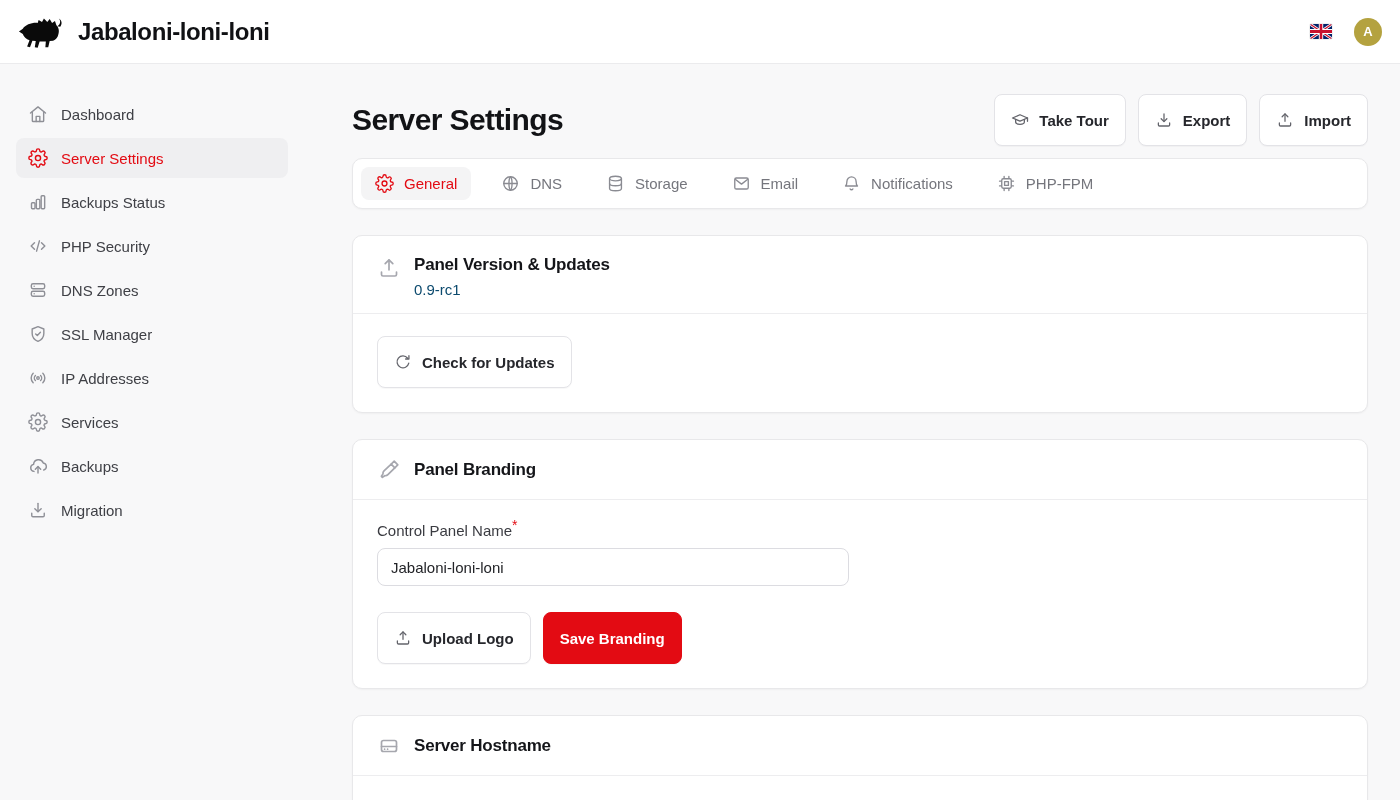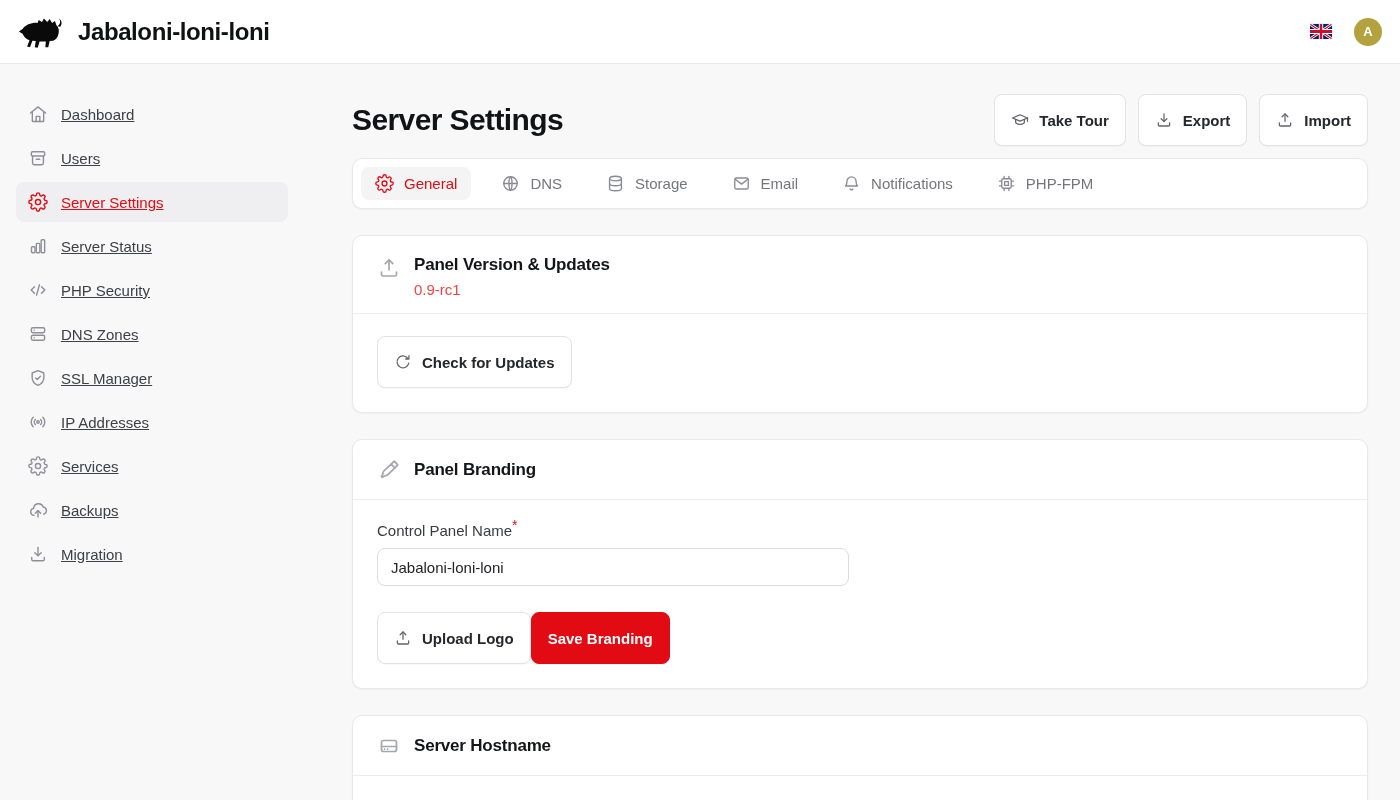--- a/index.html
+++ b/index.html
@@ -34,21 +34,21 @@
   .shell { display: flex; height: 736px; }
 
   
   .sidebar { width: 304px; flex: none; padding: 30px 16px 0; }
   .side-item {
     display: flex; align-items: center; gap: 13px;
     height: 40px; padding: 0 12px; margin-bottom: 4px;
     border-radius: 8px; cursor: pointer;
   }
   .side-item .icon { width: 20px; height: 20px; color: #8f9097; }
-  .side-item .lbl { font-size: 15px; font-weight: 500; color: #3f4046; text-decoration: underline; }
+  .side-item .lbl { font-size: 15px; font-weight: 500; color: #3f4046; }
   .side-item.active { background: #efeff1; }
   .side-item.active .icon, .side-item.active .lbl { color: var(--accent); }
 
   
   .main { flex: 1; padding: 30px 32px 0 48px; min-width: 0; }
   .page-head { display: flex; align-items: center; justify-content: space-between; }
   h1 { font-size: 30px; font-weight: 700; letter-spacing: -0.6px; color: #121316; }
   .actions { display: flex; gap: 12px; }
 
   .btn {
@@ -78,33 +78,33 @@
   
   .card {
     margin-top: 26px; background: #fff;
     border: 1px solid #e8e8ea; border-radius: 10px;
     box-shadow: 0 1px 2px rgba(16,16,20,.04);
   }
   .card-head { display: flex; gap: 13px; padding: 19px 24px 15px; align-items: flex-start; }
   .card-head.center { align-items: center; padding: 17px 24px; }
   .head-icon { width: 24px; height: 24px; color: #a6a7ae; margin-top: 1px; }
   .card-title { font-size: 17px; font-weight: 700; color: #141519; letter-spacing: -0.2px; }
-  .card-sub { font-size: 15px; color: #ef4444; margin-top: 6px; }
+  .card-sub { font-size: 15px; color: #0c4a6e; margin-top: 6px; }
   .divider { border-top: 1px solid #ededef; }
   .card-body { padding: 22px 24px 24px; }
 
   .field-label { font-size: 15px; font-weight: 500; color: #3a3b41; }
   .req { color: var(--accent); font-size: 14px; vertical-align: super; line-height: 0; }
   .text-input {
     margin-top: 8px; display: block; width: 472px; height: 38px;
     border: 1px solid #dcdce1; border-radius: 8px; background: #fff;
     padding: 0 13px; font-family: inherit; font-size: 15px; color: #232428;
   }
   .helper { margin-top: 10px; font-size: 15px; color: #75767d; }
-  .btn-row { margin-top: 26px; display: flex; }
+  .btn-row { margin-top: 26px; display: flex; gap: 12px; }
 </style>
 </head>
 <body>
 
 <header>
   <div class="h-left">
     <span class="icon logo">
       <svg viewBox="0 0 100 80" fill="currentColor" stroke="none">
         <path d="M10 33 L2 39 L10 44 C12 50 17 55 24 57 L19 70 L25 72 L30 58 L37 59 L35 72 L41 73 L45 60 L58 60 L57 72 L63 72 L66 59 L73 58 C79 56 83 51 84 45 C86 40 86 32 80 26 L77 17 L71 21 L66 13 L61 19 L54 12 L50 19 L43 15 L41 21 C28 20 16 25 10 33 Z"></path>
         <path d="M82 28 C88 25 90 17 85 12 C91 15 93 23 88 29 Z"></path>
@@ -131,48 +131,38 @@
       <div class="side-item">
         <span class="icon">
           <svg viewBox="0 0 24 24" fill="none" stroke="currentColor" stroke-width="1.7" stroke-linecap="round" stroke-linejoin="round">
             <path d="M3 10.8 12 3.5l9 7.3"></path>
             <path d="M5.2 9.3V20a1 1 0 0 0 1 1h11.6a1 1 0 0 0 1-1V9.3"></path>
             <path d="M9.8 21v-6.2h4.4V21"></path>
           </svg>
         </span>
         <span class="lbl">Dashboard</span>
       </div>
-      <div class="side-item">
-        <span class="icon">
-          <svg viewBox="0 0 24 24" fill="none" stroke="currentColor" stroke-width="1.7" stroke-linecap="round" stroke-linejoin="round">
-            <rect x="4" y="4.5" width="16" height="5" rx="1.5"></rect>
-            <path d="M5.5 9.5V18a2 2 0 0 0 2 2h9a2 2 0 0 0 2-2V9.5"></path>
-            <path d="M10 13.5h4"></path>
-          </svg>
-        </span>
-        <span class="lbl">Users</span>
-      </div>
       <div class="side-item active">
         <span class="icon">
           <svg viewBox="0 0 24 24" fill="none" stroke="currentColor" stroke-width="1.7" stroke-linecap="round" stroke-linejoin="round">
             <circle cx="12" cy="12" r="3.1"></circle>
             <path d="M19.4 15a1.7 1.7 0 0 0 .34 1.87l.06.06a2 2 0 1 1-2.83 2.83l-.06-.06a1.7 1.7 0 0 0-1.87-.34 1.7 1.7 0 0 0-1 1.56V21a2 2 0 1 1-4 0v-.09a1.7 1.7 0 0 0-1.11-1.56 1.7 1.7 0 0 0-1.87.34l-.06.06a2 2 0 1 1-2.83-2.83l.06-.06a1.7 1.7 0 0 0 .34-1.87 1.7 1.7 0 0 0-1.56-1H3a2 2 0 1 1 0-4h.09a1.7 1.7 0 0 0 1.56-1.11 1.7 1.7 0 0 0-.34-1.87l-.06-.06a2 2 0 1 1 2.83-2.83l.06.06a1.7 1.7 0 0 0 1.87.34h.09a1.7 1.7 0 0 0 1-1.56V3a2 2 0 1 1 4 0v.09a1.7 1.7 0 0 0 1 1.56 1.7 1.7 0 0 0 1.87-.34l.06-.06a2 2 0 1 1 2.83 2.83l-.06.06a1.7 1.7 0 0 0-.34 1.87v.09a1.7 1.7 0 0 0 1.56 1H21a2 2 0 1 1 0 4h-.09a1.7 1.7 0 0 0-1.56 1z"></path>
           </svg>
         </span>
         <span class="lbl">Server Settings</span>
       </div>
       <div class="side-item">
         <span class="icon">
           <svg viewBox="0 0 24 24" fill="none" stroke="currentColor" stroke-width="1.7" stroke-linecap="round" stroke-linejoin="round">
             <rect x="4.2" y="12.8" width="4.2" height="7.2" rx="1"></rect>
             <rect x="10" y="8.8" width="4.2" height="11.2" rx="1"></rect>
             <rect x="15.8" y="4.5" width="4.2" height="15.5" rx="1"></rect>
           </svg>
         </span>
-        <span class="lbl">Server Status</span>
+        <span class="lbl">Backups Status</span>
       </div>
       <div class="side-item">
         <span class="icon">
           <svg viewBox="0 0 24 24" fill="none" stroke="currentColor" stroke-width="1.7" stroke-linecap="round" stroke-linejoin="round">
             <polyline points="7.8 8 3.8 12 7.8 16"></polyline>
             <polyline points="16.2 8 20.2 12 16.2 16"></polyline>
             <line x1="13.7" y1="5.8" x2="10.3" y2="18.2"></line>
           </svg>
         </span>
         <span class="lbl">PHP Security</span>

